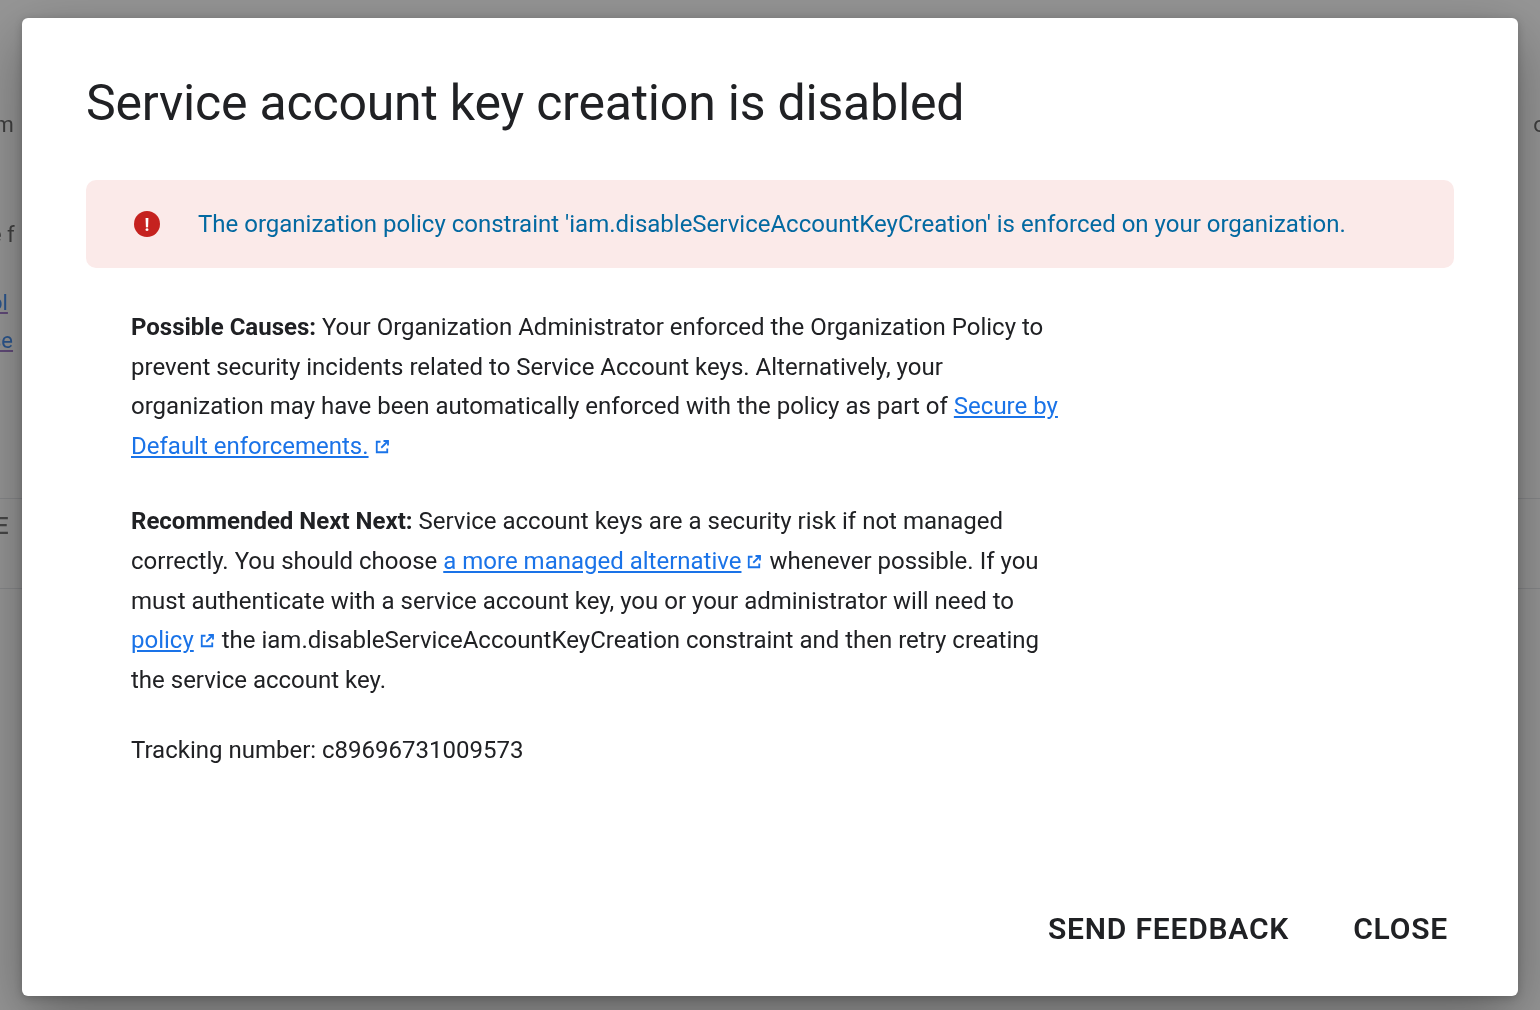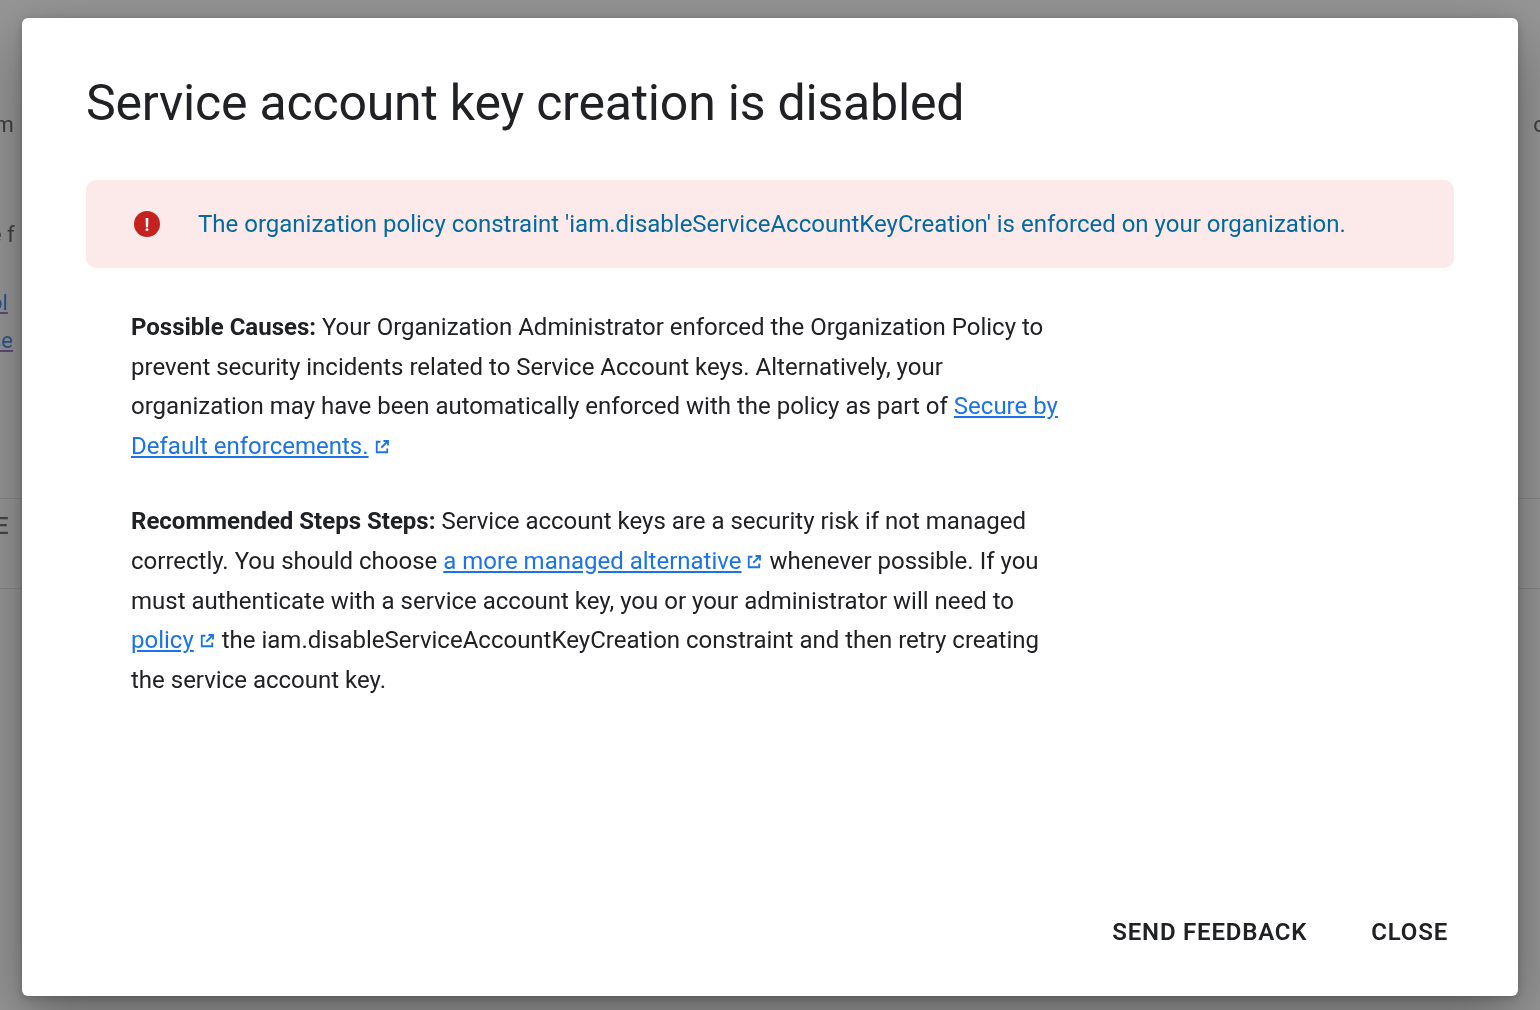--- a/index.html
+++ b/index.html
@@ -108,21 +108,21 @@
     margin-top: auto;
     display: flex;
     justify-content: flex-end;
     gap: 52px;
     padding-top: 30px;
   }
   .flat-button {
     background: none;
     border: none;
     font-family: inherit;
-    font-size: 24px;
+    font-size: 30px;
     font-weight: 600;
     letter-spacing: 0.8px;
     color: #202124;
     cursor: pointer;
     padding: 10px 6px;
   }
 </style>
 </head>
 <body>
 
@@ -152,31 +152,34 @@
 
     <p class="para">
       <span class="label-strong">Possible Causes:</span><span> Your Organization Administrator enforced the Organization Policy to prevent security incidents related to Service Account keys. Alternatively, your organization may have been automatically enforced with the policy as part of </span><a class="ext"><span>Secure by Default enforcements.</span><span class="ext-icon"><svg viewBox="0 0 24 24" fill="none" stroke="#1a73e8" stroke-width="2.4">
               <path d="M14 4h6v6"></path>
               <path d="M20 4l-9 9"></path>
               <path d="M19 14v5H5V5h5"></path>
             </svg></span></a>
     </p>
 
     <p class="para">
-      <span class="label-strong">Recommended Steps Steps:</span><span> Service account keys are a security risk if not managed correctly. You should choose </span><a class="ext"><span>a more managed alternative</span><span class="ext-icon"><svg viewBox="0 0 24 24" fill="none" stroke="#1a73e8" stroke-width="2.4">
+      <span class="label-strong">Recommended Next Next:</span><span> Service account keys are a security risk if not managed correctly. You should choose </span><a class="ext"><span>a more managed alternative</span><span class="ext-icon"><svg viewBox="0 0 24 24" fill="none" stroke="#1a73e8" stroke-width="2.4">
               <path d="M14 4h6v6"></path>
               <path d="M20 4l-9 9"></path>
               <path d="M19 14v5H5V5h5"></path>
             </svg></span></a><span> whenever possible. If you must authenticate with a service account key, you or your administrator will need to </span><a class="ext"><span>policy</span><span class="ext-icon"><svg viewBox="0 0 24 24" fill="none" stroke="#1a73e8" stroke-width="2.4">
               <path d="M14 4h6v6"></path>
               <path d="M20 4l-9 9"></path>
               <path d="M19 14v5H5V5h5"></path>
             </svg></span></a><span> the iam.disableServiceAccountKeyCreation constraint and then retry creating the service account key.</span>
     </p>
 
+    <p class="tracking">
+      <span>Tracking number: </span><span>c89696731009573</span>
+    </p>
 
   </div>
 
   <div class="dialog-actions">
     <button class="flat-button">SEND FEEDBACK</button>
     <button class="flat-button">CLOSE</button>
   </div>
 
 </div>
 

